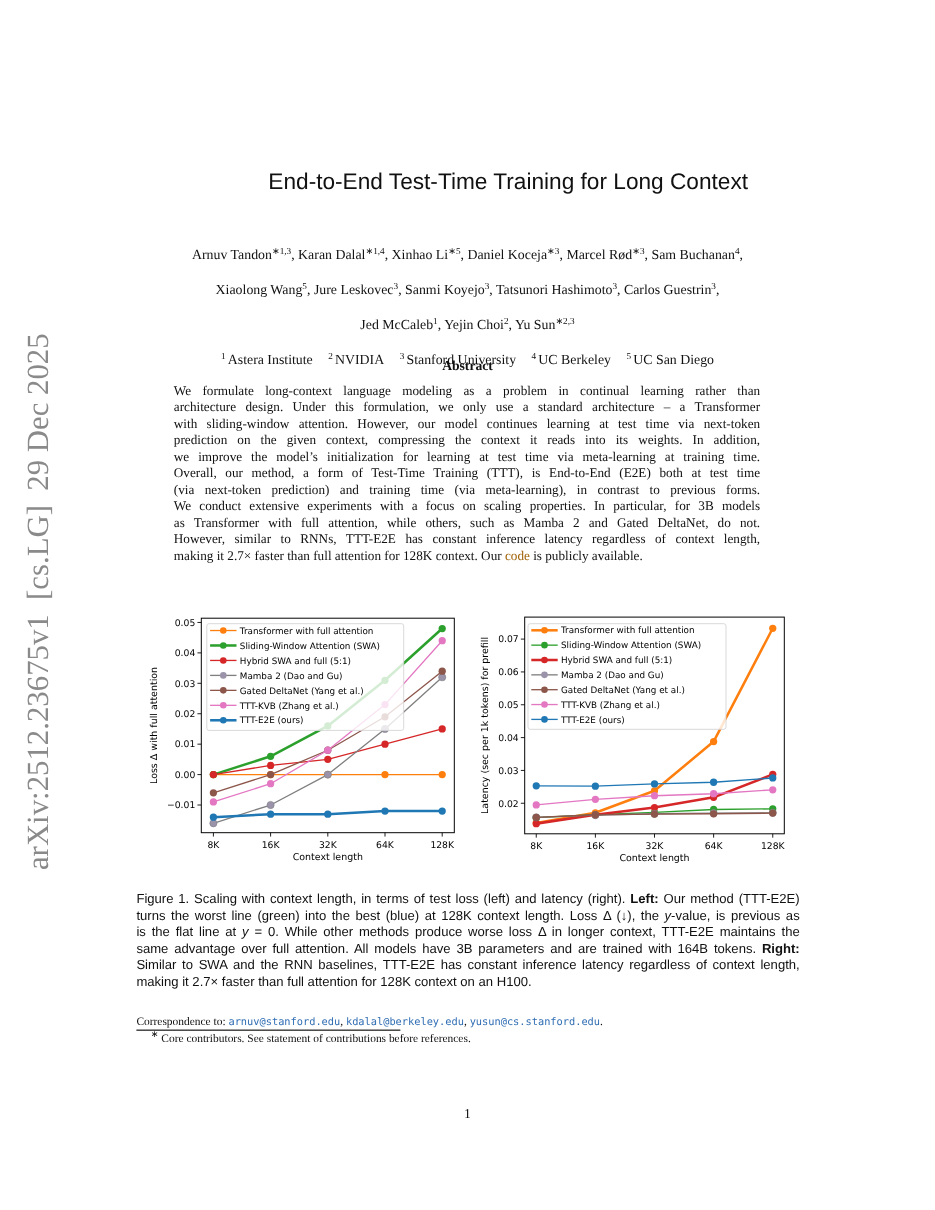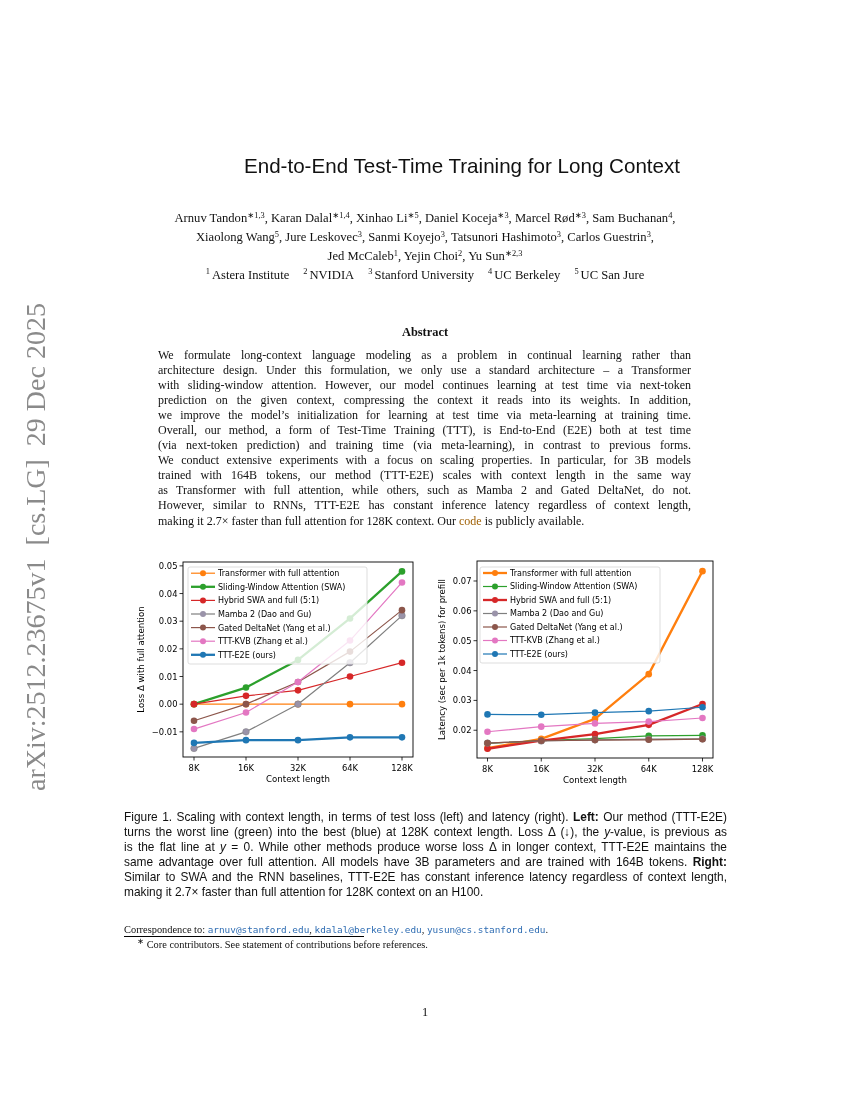--- a/index.html
+++ b/index.html
@@ -16,21 +16,21 @@
 
     .title {
       left: 0; width: 850px; top: 154px; text-align: center; white-space: nowrap;
       font-family: Liberation Sans, sans-serif; font-size: 20.6px; line-height: 24px; margin-left: 37px;
     }
 
     .authors {
       left: 0; width: 850px; top: 208.5px; text-align: center;
       font-family: "Liberation Serif", serif; font-size: 12.6px; line-height: 19px;
     }
-    .author-line { white-space: nowrap; height: 19px; }
+    .author-line { white-space: nowrap; height: 19px; margin-top: 13px; }
     .authors sup, .affil sup, .fn sup {
       font-size: 8.4px; line-height: 0; vertical-align: 4.5px;
     }
     .affil { display: inline-block; margin: 0 7px; }
     .affil sup { margin-right: 2px; }
 
     .abs-heading {
       left: 0; width: 850px; top: 324.5px; text-align: center;
       font-family: "Liberation Serif", serif; font-weight: bold; font-size: 12.4px; line-height: 15px;
     }
@@ -94,35 +94,34 @@
     <span><span>Sanmi Koyejo</span><sup>3</sup><span>,</span></span>
     <span><span>Tatsunori Hashimoto</span><sup>3</sup><span>,</span></span>
     <span><span>Carlos Guestrin</span><sup>3</sup><span>,</span></span>
   </div>
   <div class="author-line">
     <span><span>Jed McCaleb</span><sup>1</sup><span>,</span></span>
     <span><span>Yejin Choi</span><sup>2</sup><span>,</span></span>
     <span><span>Yu Sun</span><sup>∗2,3</sup><span></span></span>
   </div>
   <div class="author-line">
-    <span class="affil"><sup>1</sup><span>Astera Institute</span></span><span class="affil"><sup>2</sup><span>NVIDIA</span></span><span class="affil"><sup>3</sup><span>Stanford University</span></span><span class="affil"><sup>4</sup><span>UC Berkeley</span></span><span class="affil"><sup>5</sup><span>UC San Jure</span></span>
+    <span class="affil"><sup>1</sup><span>Astera Institute</span></span><span class="affil"><sup>2</sup><span>NVIDIA</span></span><span class="affil"><sup>3</sup><span>Stanford University</span></span><span class="affil"><sup>4</sup><span>UC Berkeley</span></span><span class="affil"><sup>5</sup><span>UC San Diego</span></span>
   </div>
 </div>
 
 <div class="abs abs-heading">Abstract</div>
 <div class="abs abstract">
   <div class="jline">We formulate long-context language modeling as a problem in continual learning rather than</div>
   <div class="jline">architecture design. Under this formulation, we only use a standard architecture – a Transformer</div>
   <div class="jline">with sliding-window attention. However, our model continues learning at test time via next-token</div>
   <div class="jline">prediction on the given context, compressing the context it reads into its weights. In addition,</div>
   <div class="jline">we improve the model’s initialization for learning at test time via meta-learning at training time.</div>
   <div class="jline">Overall, our method, a form of Test-Time Training (TTT), is End-to-End (E2E) both at test time</div>
   <div class="jline">(via next-token prediction) and training time (via meta-learning), in contrast to previous forms.</div>
   <div class="jline">We conduct extensive experiments with a focus on scaling properties. In particular, for 3B models</div>
-  <div class="jline">trained with 164B tokens, our method (TTT-E2E) scales with context length in the same way</div>
   <div class="jline">as Transformer with full attention, while others, such as Mamba 2 and Gated DeltaNet, do not.</div>
   <div class="jline">However, similar to RNNs, TTT-E2E has constant inference latency regardless of context length,</div>
   <div class="jline last"><span>making it 2.7× faster than full attention for 128K context. Our </span><a class="link">code</a><span> is publicly available.</span></div>
 </div>
 
 <svg class="chart" style="left:125px; top:555px; width:295px; height:235px;" width="295" height="235" viewBox="0 0 295 235">
     <g>
       <g>
         <polyline points="69.00,149.17 121.00,149.17 173.00,149.17 225.00,149.17 277.00,149.17" fill="none" stroke="#ff7f0e" stroke-width="1.2" stroke-linejoin="round"></polyline>
         <circle cx="69.00" cy="149.17" r="3.3" fill="#ff7f0e" stroke="none" stroke-width="0"></circle>

